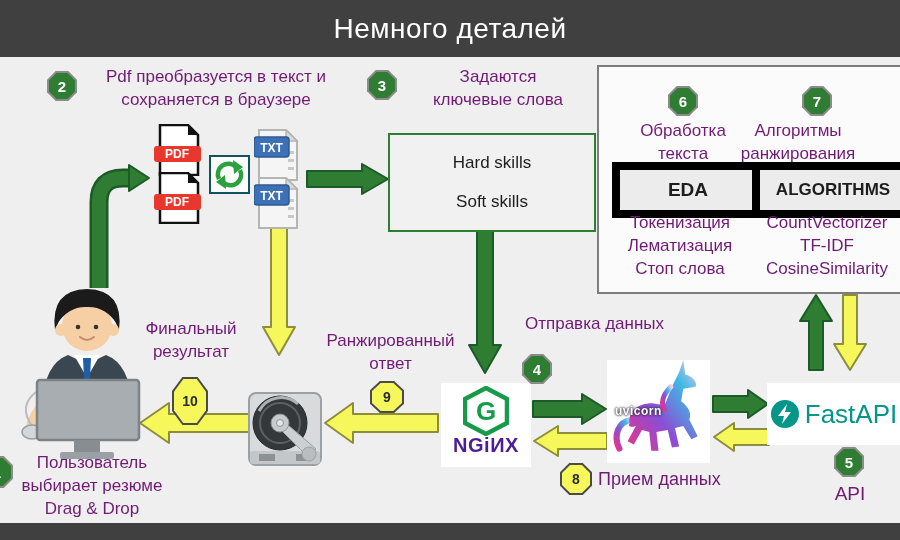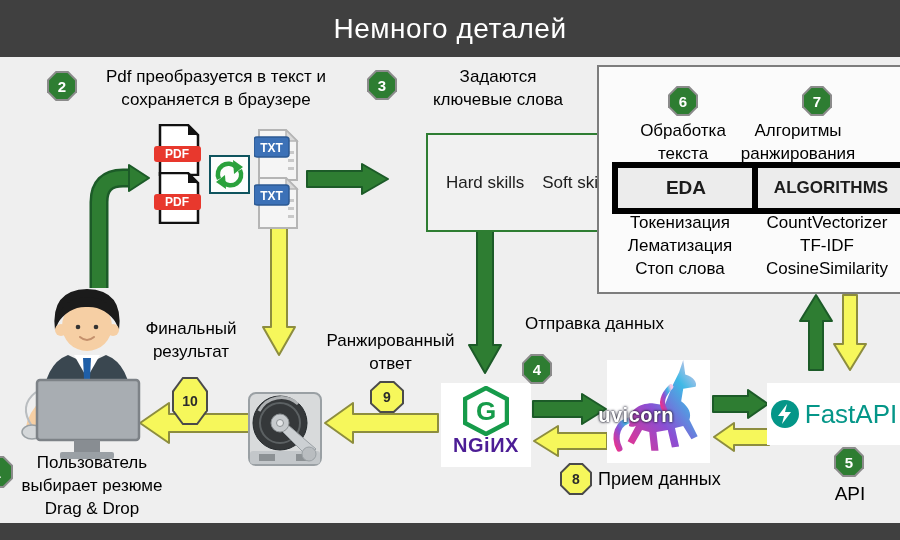--- a/index.html
+++ b/index.html
@@ -7,44 +7,44 @@
     position:relative;width:900px;height:540px;overflow:hidden;
     background:#efefef;font-family:"Liberation Sans",sans-serif;color:#1d1d1d;
   }
   .abs{position:absolute;}
   
   .bar{left:0;width:900px;background:#404040;}
   #header{top:0;height:57px;display:flex;align-items:center;justify-content:center;}
   #header .title{color:#fff;font-size:28px;letter-spacing:.5px;}
   #footer{top:523px;height:17px;}
   
-  .lbl{font-size:17px;line-height:23px;text-align:center;white-space:pre-line;color:#000000;}
+  .lbl{font-size:17px;line-height:23px;text-align:center;white-space:pre-line;color:#701a75;}
   
   .badge{clip-path:polygon(29% 0,71% 0,100% 29%,100% 71%,71% 100%,29% 100%,0 71%,0 29%);}
   .badge .in{position:absolute;inset:2px;clip-path:polygon(29% 0,71% 0,100% 29%,100% 71%,71% 100%,29% 100%,0 71%,0 29%);
     display:flex;align-items:center;justify-content:center;font-weight:600;}
   .badge.green{background:#8b8b8b;}
   .badge.green .in{background:#2e7d32;color:#fff;font-size:15px;}
   .badge.yellow{background:#4a4a4a;}
   .badge.yellow .in{background:#f6f75b;color:#2b2b2b;font-size:14px;}
   
   .arr-g{fill:#2e7d32;stroke:#1c5b28;stroke-width:2;stroke-linejoin:round;}
   .arr-y{fill:#f6f75b;stroke:#8d8d3e;stroke-width:2;stroke-linejoin:round;}
   
   #skills-box{left:388px;top:133px;width:204px;height:95px;background:#f1f1f1;border:2px solid #2e7d32;
-    display:flex;flex-direction:row;align-items:center;justify-content:space-evenly;font-size:17px;margin-left:38px;}
+    display:flex;flex-direction:column;align-items:center;justify-content:space-evenly;font-size:17px;}
   
   #panel{left:597px;top:65px;width:312px;height:225px;background:#fbfbfb;border:2px solid #7d7d7d;}
-  .mini-box{background:#ececec;border:6px solid #000000;display:flex;align-items:center;justify-content:center;font-weight:bold;}
+  .mini-box{background:#ececec;border:8px solid #000000;display:flex;align-items:center;justify-content:center;font-weight:bold;}
   
   .logo-box{background:#fff;}
   #nginx-box{left:441px;top:383px;width:90px;height:84px;display:flex;flex-direction:column;align-items:center;padding-top:3px;box-sizing:border-box;}
   #nginx-word{font-weight:800;font-size:20px;color:#4c1d95;letter-spacing:.5px;margin-top:-2px;}
   #uvicorn-box{left:607px;top:360px;width:103px;height:103px;}
-  #uvicorn-text{left:587px;top:404px;width:87px;text-align:right;color:#fff;font-weight:bold;font-size:20px;
+  #uvicorn-text{left:615px;top:404px;width:87px;text-align:left;color:#fff;font-weight:bold;font-size:12px;
     text-shadow:0 0 3px #223,0 0 2px #223;letter-spacing:.5px;}
   #fastapi-box{left:767px;top:383px;width:133px;height:62px;display:flex;align-items:center;justify-content:center;gap:5px;}
   #fastapi-text{color:#049688;font-size:26px;}
   
   #refresh-box{left:209px;top:155px;width:41px;height:39px;border:2px solid #0f545e;background:#fdfdfd;box-sizing:border-box;}
 </style>
 </head>
 <body>
 
 <div id="canvas">

